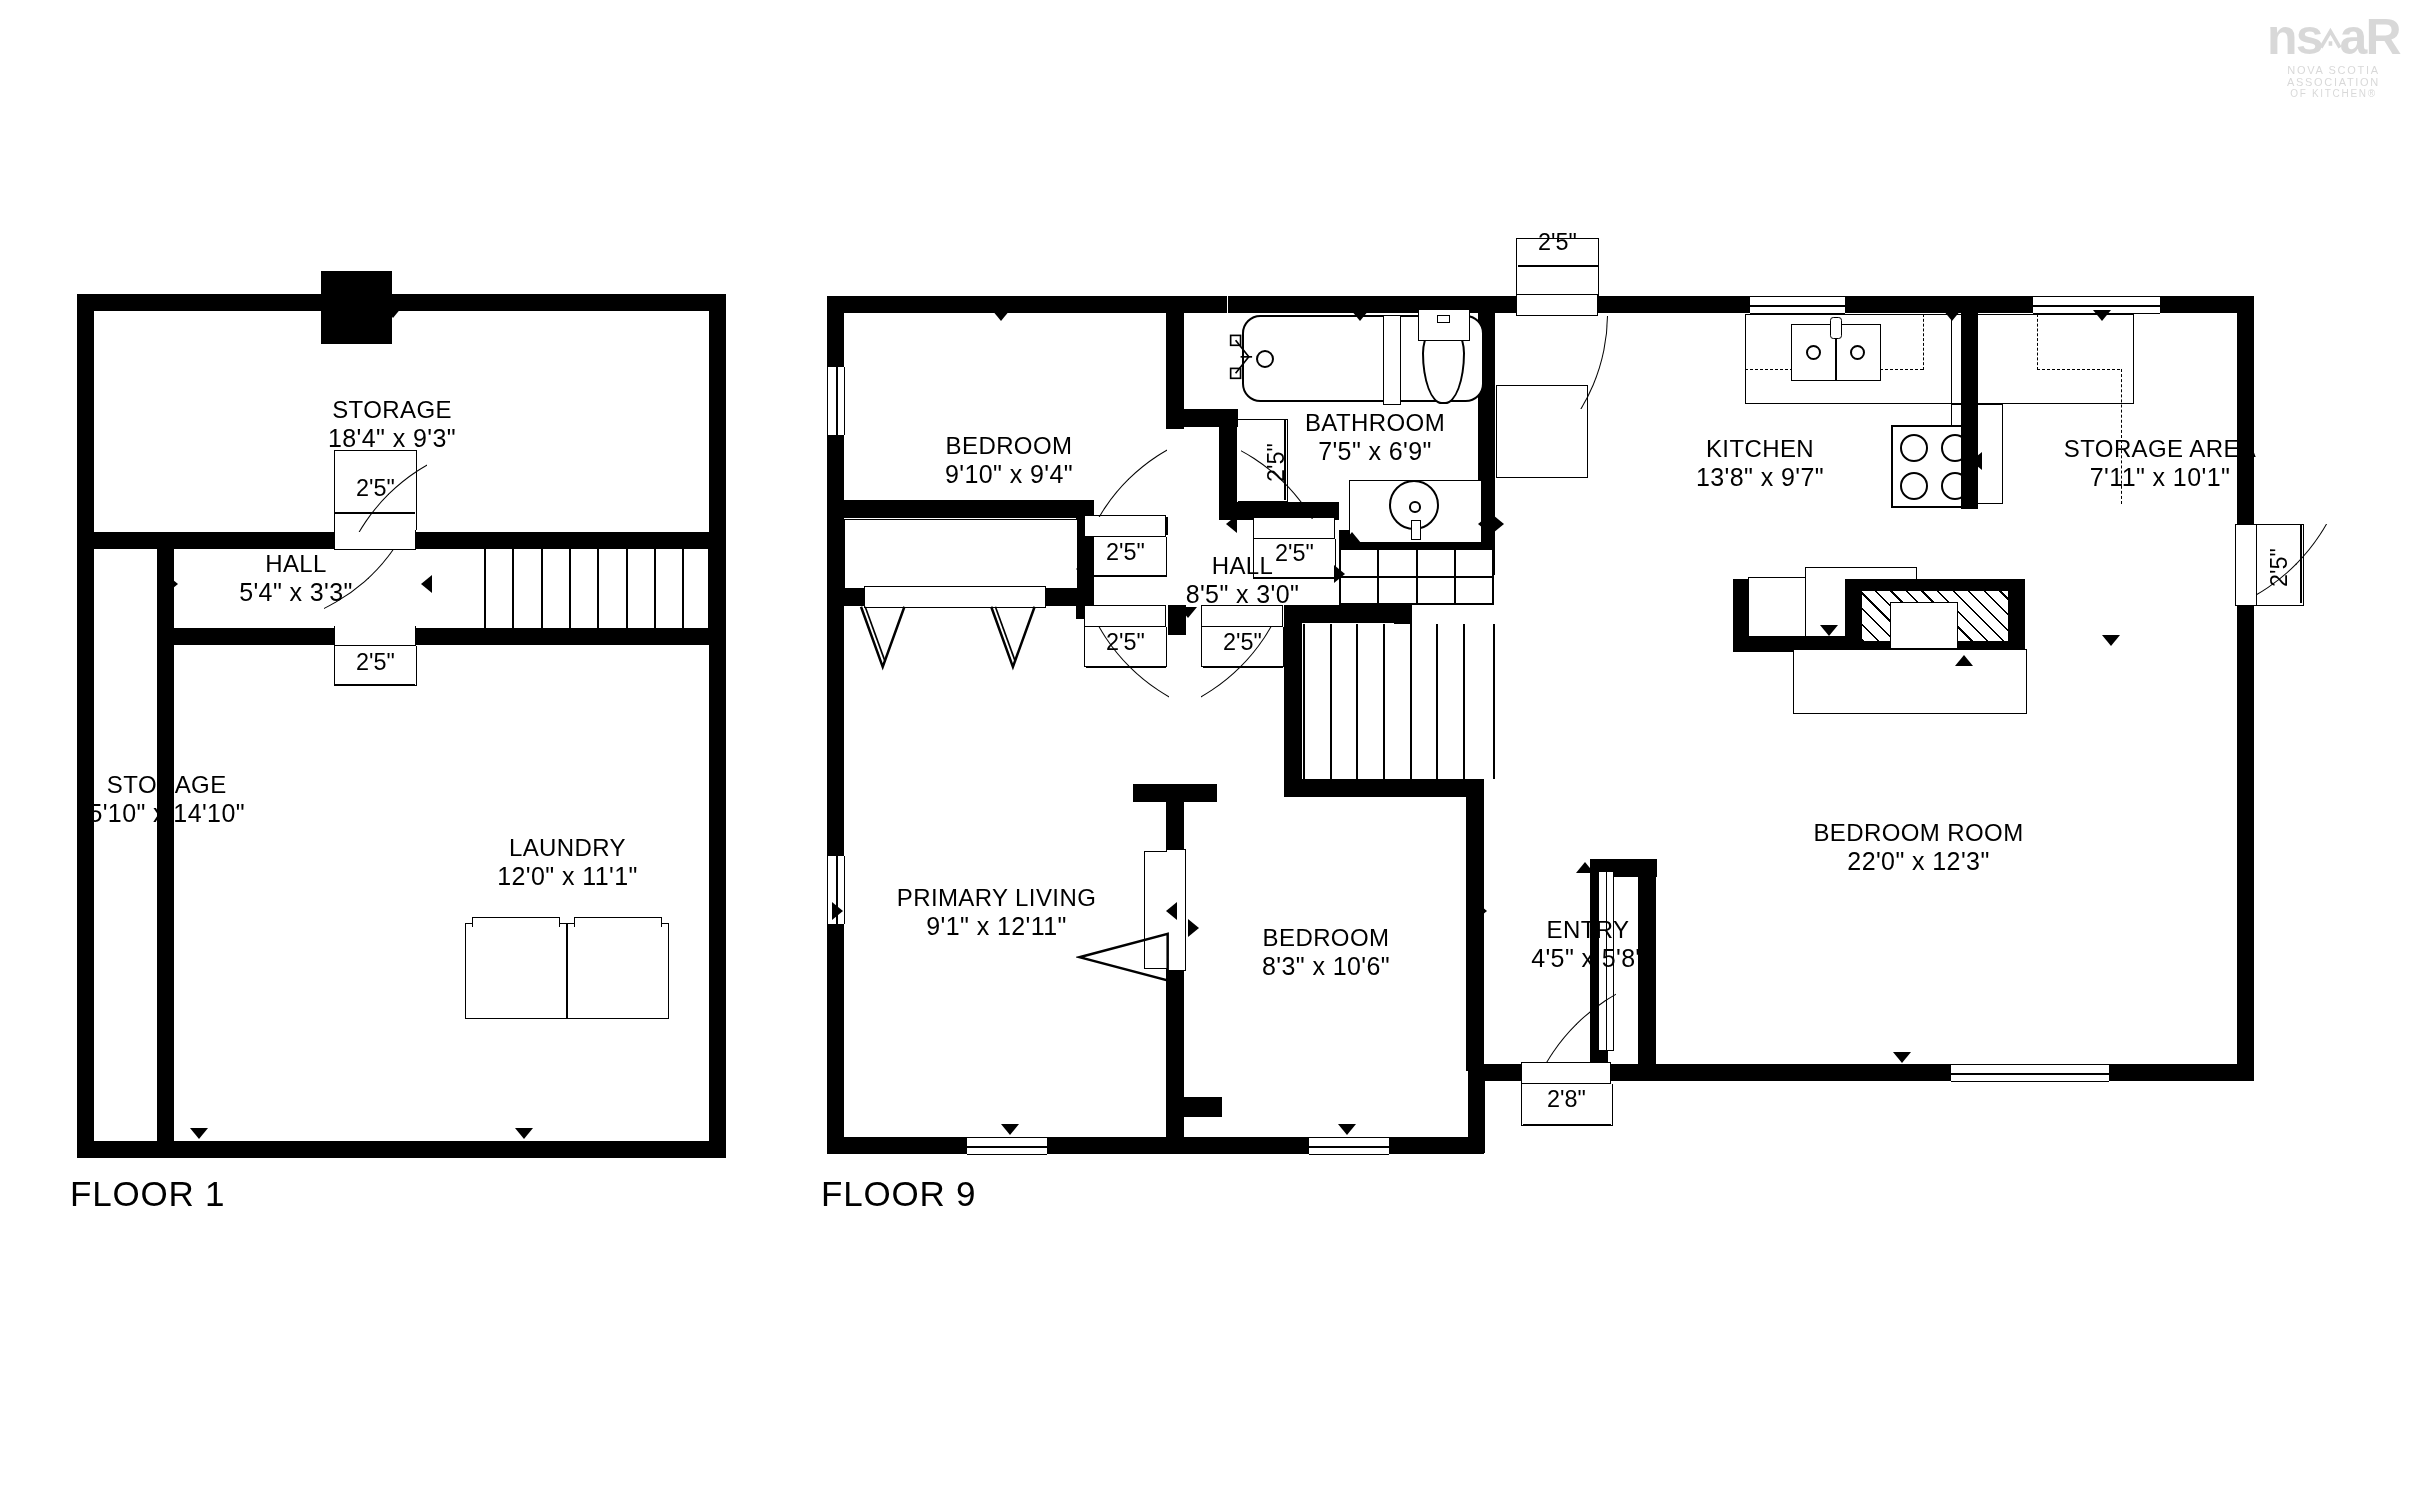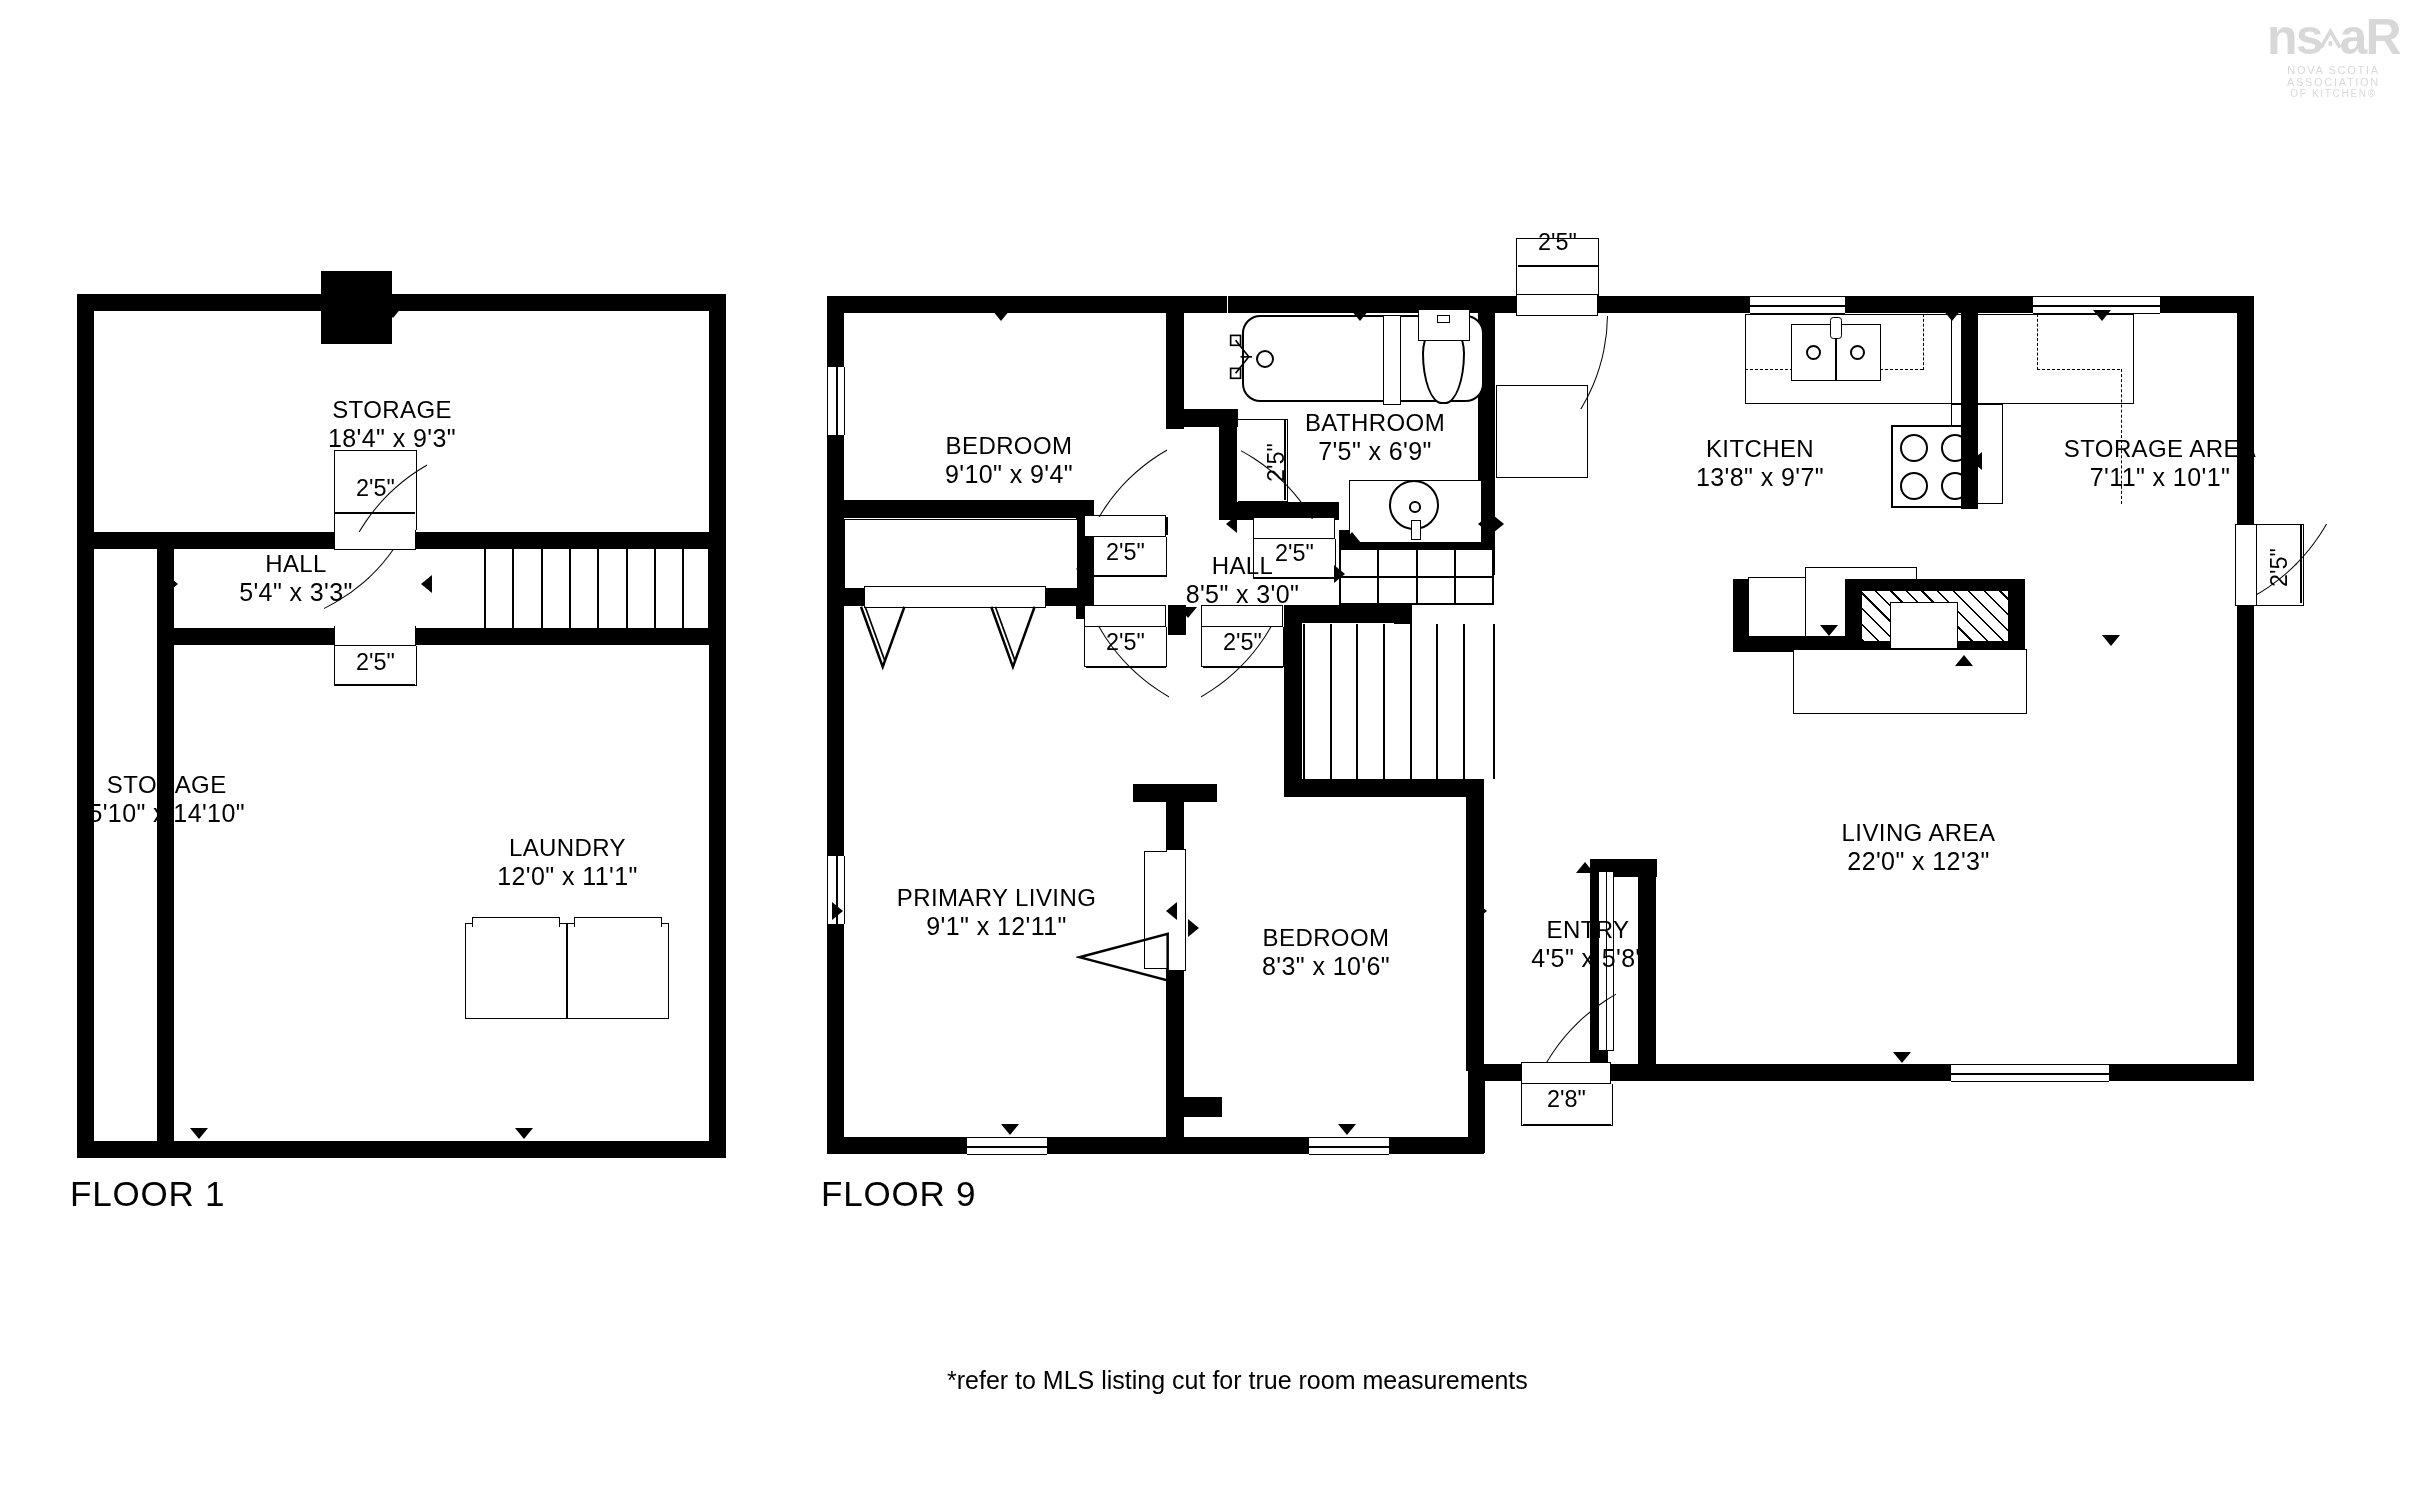--- a/index.html
+++ b/index.html
@@ -470,27 +470,26 @@
     </div>
     <div class="label" style="left:834px;top:884px;width:325px;">
       <span class="l1">PRIMARY LIVING</span>
       <span class="l2">9'1" x 12'11"</span>
     </div>
     <div class="label" style="left:1184px;top:924px;width:284px;">
       <span class="l1">BEDROOM</span>
       <span class="l2">8'3" x 10'6"</span>
     </div>
     <div class="label" style="left:1735px;top:819px;width:367px;">
-      <span class="l1">LIVING AREA</span>
+      <span class="l1">BEDROOM ROOM</span>
       <span class="l2">22'0" x 12'3"</span>
     </div>
     <div class="label" style="left:1484px;top:916px;width:208px;">
       <span class="l1">ENTRY</span>
       <span class="l2">4'5" x 5'8"</span>
     </div>
 
     <div class="floorlabel" style="left:821px;top:1174px;">FLOOR 9</div>
   </div>
 
-  <div class="footer" style="left:947px;top:1366px;">*refer to MLS listing cut for true room measurements</div>
 
 </div>
 
 
 </body></html>

